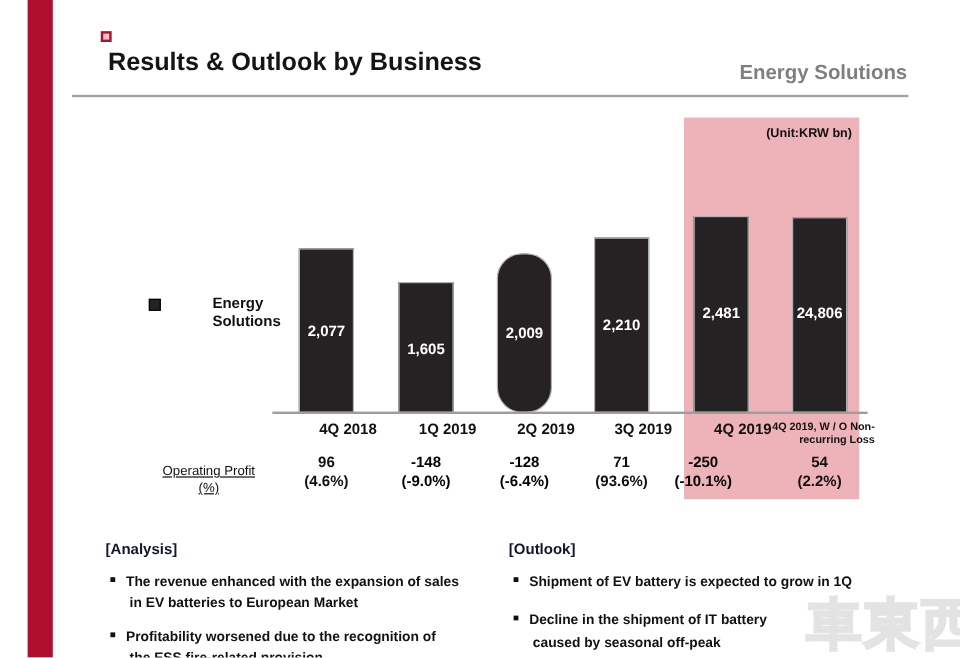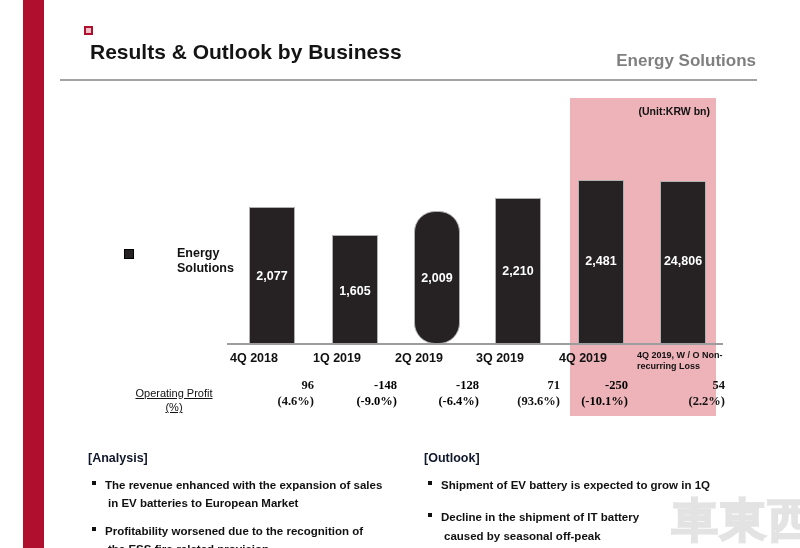--- a/index.html
+++ b/index.html
@@ -72,39 +72,38 @@
     text-align:center;
     font-size:12.5px;font-weight:bold;color:#ffffff;
     white-space:nowrap;
   }
   .axis-line{
     position:absolute;left:227px;top:343px;width:496px;height:2px;
     background:#9d9d9d;
   }
   .cat-label{
     position:absolute;top:351px;width:84px;
-    text-align:left;
+    text-align:right;
     font-size:12.5px;font-weight:bold;color:#111;
     white-space:nowrap;
   }
   .cat-label.small{
     width:92px;font-size:9px;line-height:1.25;top:350px;white-space:normal;
   }
   
   .op-label{
     position:absolute;left:126px;top:386px;width:96px;
     text-align:center;font-size:11px;font-weight:normal;color:#111;
     line-height:1.3;
   }
   .op-label span{text-decoration:underline;}
   .op-col{
     position:absolute;top:377px;width:84px;
-    text-align:right;font-size:12.5px;font-weight:bold;color:#111;
+    text-align:center;font-size:12.5px;font-weight:bold;color:#111;
     line-height:1.3;
-    font-family:Liberation Serif, serif;
   }
   .op-col.neg{color:#000000;}
   
   .note{
     position:absolute;top:451px;
   }
   .note-analysis{left:88px;width:330px;}
   .note-outlook{left:424px;width:356px;}
   .note-header{
     font-size:12.5px;font-weight:bold;color:#0f172a;margin-bottom:11px;

